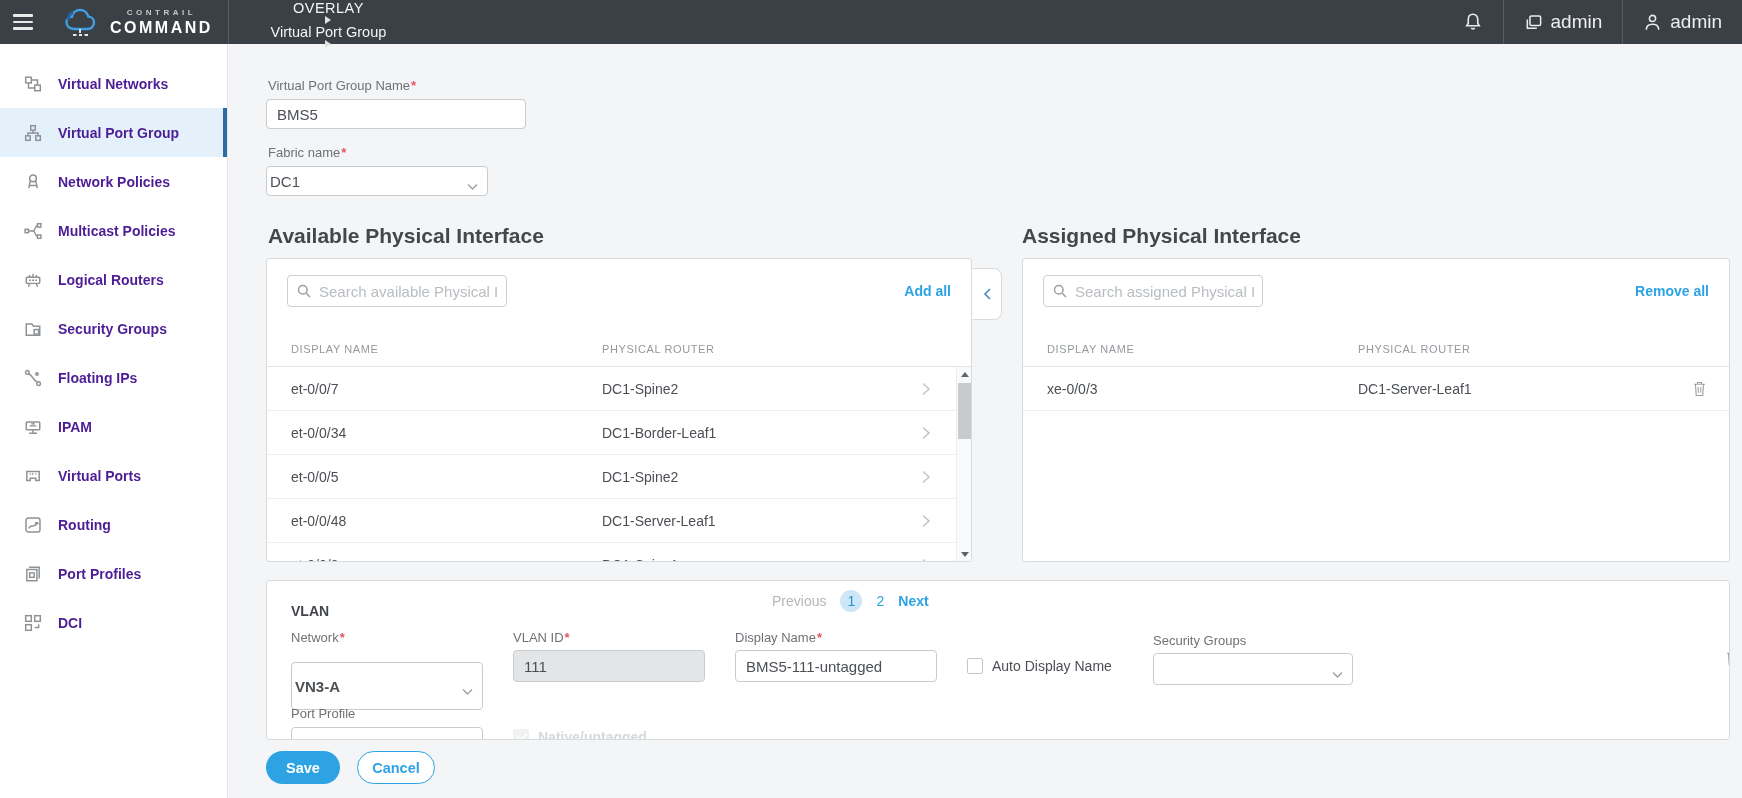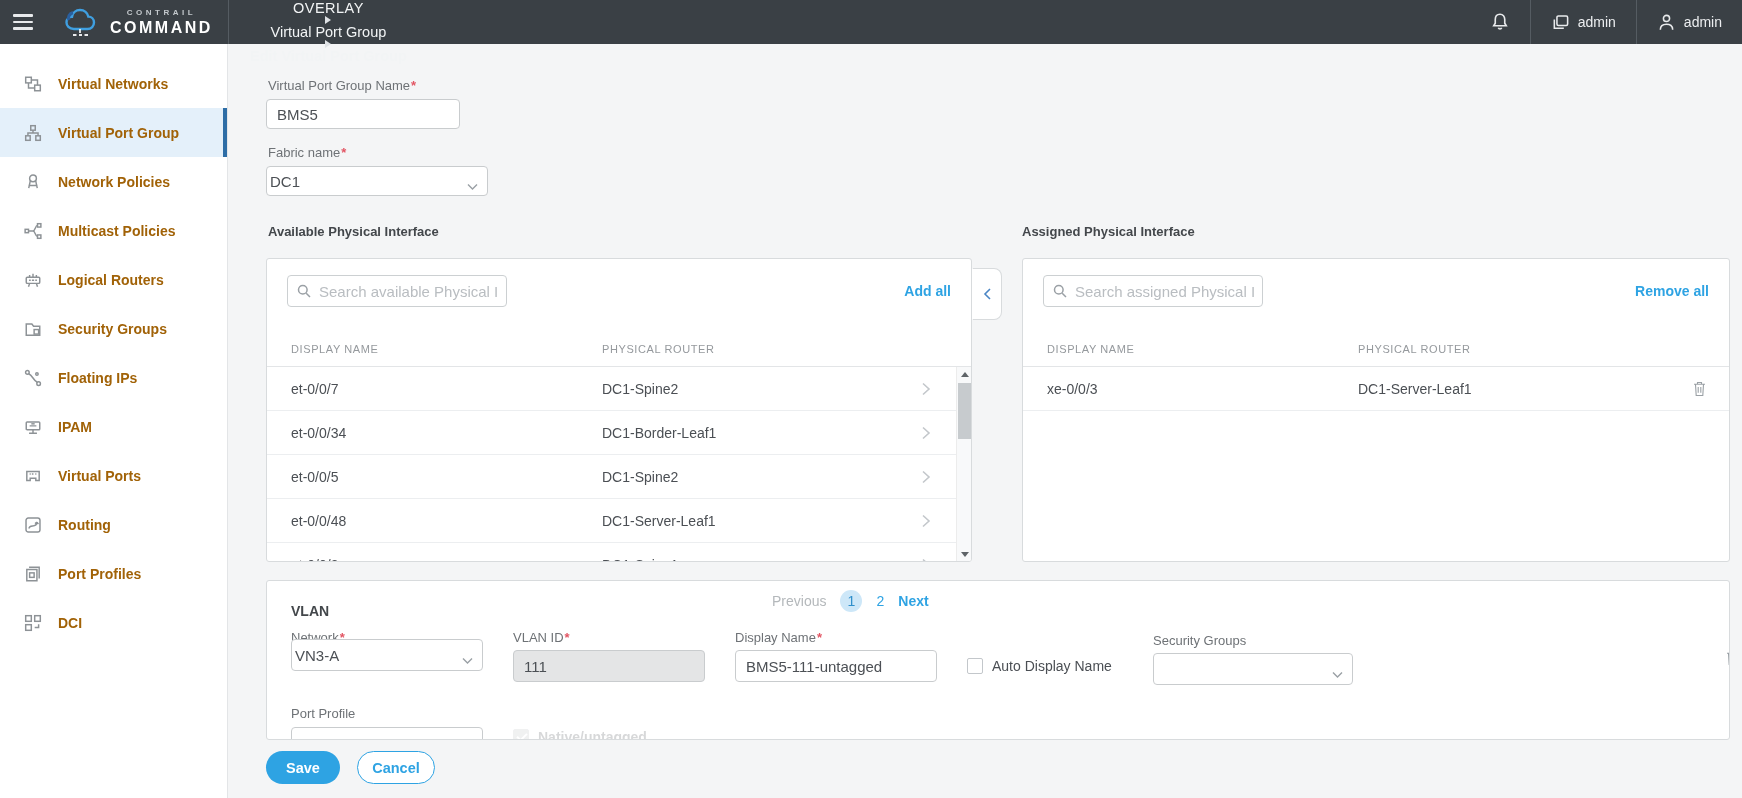--- a/index.html
+++ b/index.html
@@ -18,44 +18,44 @@
   .tb-divider { width:1px; height:44px; background:#555c62; }
   .tb-div-left { position:absolute; left:228px; top:0; }
   .breadcrumb { display:flex; align-items:center; gap:0; margin-left:250px; position:absolute; left:0; top:0; height:44px;flex-direction:column; }
   .crumb { color:#f2f4f5; font-size:14.5px; font-weight:400; }
   .crumb.first { letter-spacing:0.5px; }
   .crumb.bold { font-weight:700; }
   .crumb-arrow { width:0; height:0; border-top:4.5px solid transparent; border-bottom:4.5px solid transparent; border-left:6px solid #dfe2e5; margin:0 0; }
   .bc-sep { width:88px; display:flex; justify-content:center; }
   .bc-gap1 { width:64px; display:flex; justify-content:center; }
   .tb-right { position:absolute; right:0; top:0; height:44px; display:flex; align-items:center; }
-  .tb-icon-btn { display:flex; align-items:center; gap:8px; padding:0 20px; height:44px; color:#eceef0; font-size:14px; cursor:pointer; }
+  .tb-icon-btn { display:flex; align-items:center; gap:8px; padding:0 20px; height:44px; color:#eceef0; font-size:19px; cursor:pointer; }
   .tb-icon-btn svg { stroke:#e8eaec; fill:none; stroke-width:1.3; }
 
   
   .sidebar { position:absolute; left:0; top:44px; width:228px; height:754px; background:#ffffff; border-right:1px solid #e3e5e7; padding-top:15px; }
   .nav-item { height:49px; display:flex; align-items:center; padding-left:24px; gap:16px; cursor:pointer; position:relative; }
   .nav-item .icn { width:18px; height:18px; flex:0 0 18px; }
   .nav-item .icn svg { stroke:#8d9296; fill:none; stroke-width:1.3; width:18px; height:18px; }
-  .nav-item span.lbl { font-size:14px; font-weight:700; color:#a16207; }
+  .nav-item span.lbl { font-size:14px; font-weight:700; color:#4c1d95; }
   .nav-item.active { background:#e4f0fa; }
   .nav-item.active::after { content:""; position:absolute; right:0; top:0; width:4px; height:100%; background:#2d6da6; }
 
   
   .main { position:absolute; left:229px; top:44px; width:1513px; height:754px; background:#f4f5f6; }
 
   .field-label { font-size:13px; color:#6e7276; position:absolute; }
   .req { color:#e25563; font-weight:700; margin-left:1px; }
   .text-input { position:absolute; height:30px; background:#fff; border:1px solid #c9ccce; border-radius:4px; font-size:15px; color:#4c5055; padding:0 10px; font-family:inherit; }
   .select-box { position:absolute; height:30px; background:#fff; border:1px solid #c9ccce; border-radius:4px; font-size:15px; color:#4c5055; padding:0 3px; display:flex; align-items:center; cursor:pointer; }
   .select-box .sel-chev { position:absolute; right:9px; top:50%; margin-top:-4px; }
   .sel-chev svg { stroke:#9aa0a5; fill:none; stroke-width:1.4; }
   .disabled-input { background:#e4e5e6 !important; }
 
-  .section-title { position:absolute; font-size:13px; font-weight:700; color:#43474b; }
+  .section-title { position:absolute; font-size:21px; font-weight:700; color:#43474b; }
 
   .panel { position:absolute; background:#fff; border:1px solid #d8dbdd; border-radius:3px; overflow:hidden; }
   .search-box { position:absolute; left:20px; top:16px; width:220px; height:32px; border:1px solid #ccd0d2; border-radius:4px; background:#fff; display:flex; align-items:center; padding:0 8px; gap:7px; overflow:hidden; }
   .search-box svg { stroke:#9aa0a5; fill:none; stroke-width:1.5; flex:0 0 16px; }
   .search-box input { border:none; outline:none; font-size:15px; color:#4c5055; width:180px; font-family:inherit; }
   .search-box input::placeholder { color:#b9bdc1; }
   .panel-action { position:absolute; right:20px; top:24px; color:#2ea3e3; font-size:14px; font-weight:700; cursor:pointer; }
 
   .tbl-header { position:absolute; left:0; top:82px; right:0; height:26px; border-bottom:1px solid #e3e5e7; display:flex; }
   .tbl-header .hc { font-size:11px; color:#95999d; letter-spacing:0.6px; }
@@ -262,21 +262,21 @@
         </svg></span>
     <span class="lbl">DCI</span>
   </div>
 </div>
 
 <div class="main">
 
   <div class="field-label" style="left:39px; top:34px;">
     <span>Virtual Port Group Name</span><span class="req">*</span>
   </div>
-  <input class="text-input" style="left: 37px; top: 55px; width: 194px;" value="BMS5">
+  <input class="text-input" style="left: 37px; top: 55px; width: 260px;" value="BMS5">
 
   <div class="field-label" style="left:39px; top:101px;">
     <span>Fabric name</span><span class="req">*</span>
   </div>
   <div class="select-box" style="left:37px; top:122px; width:222px;">
     <span>DC1</span>
     <span class="sel-chev"><svg width="11" height="8" viewBox="0 0 11 8">
           <polyline points="1,1.5 5.5,6 10,1.5"></polyline>
         </svg></span>
   </div>
@@ -384,21 +384,21 @@
       <span class="pg-num current">1</span>
       <span class="pg-num">2</span>
       <span class="pg-next">Next</span>
     </div>
 
     <div class="vlan-title">VLAN</div>
 
     <div class="field-label" style="left:24px; top:49px;">
       <span>Network</span><span class="req">*</span>
     </div>
-    <div class="select-box" style="left:24px; top:58px; width:192px; height:32px;">
+    <div class="select-box" style="left:24px; top:81px; width:192px; height:48px;font-weight:bold;">
       <span>VN3-A</span>
       <span class="sel-chev"><svg width="11" height="8" viewBox="0 0 11 8">
             <polyline points="1,1.5 5.5,6 10,1.5" stroke="#9aa0a5" fill="none" stroke-width="1.4"></polyline>
           </svg></span>
     </div>
 
     <div class="field-label" style="left:246px; top:49px;">
       <span>VLAN ID</span><span class="req">*</span>
     </div>
     <input class="text-input disabled-input" style="left: 246px; top: 69px; width: 192px; height: 32px;" disabled="" value="111">

